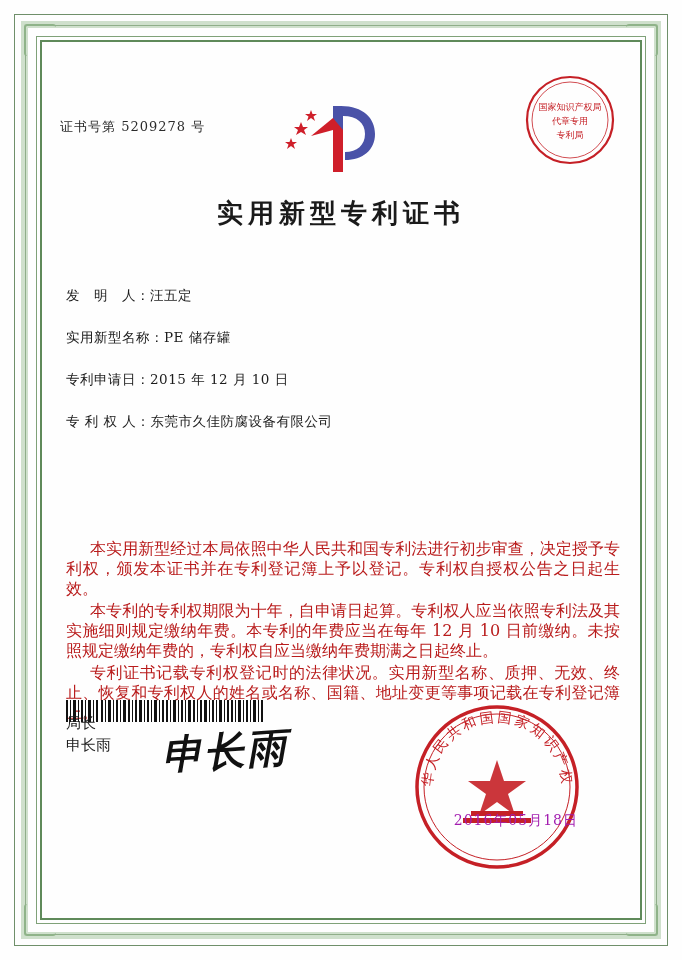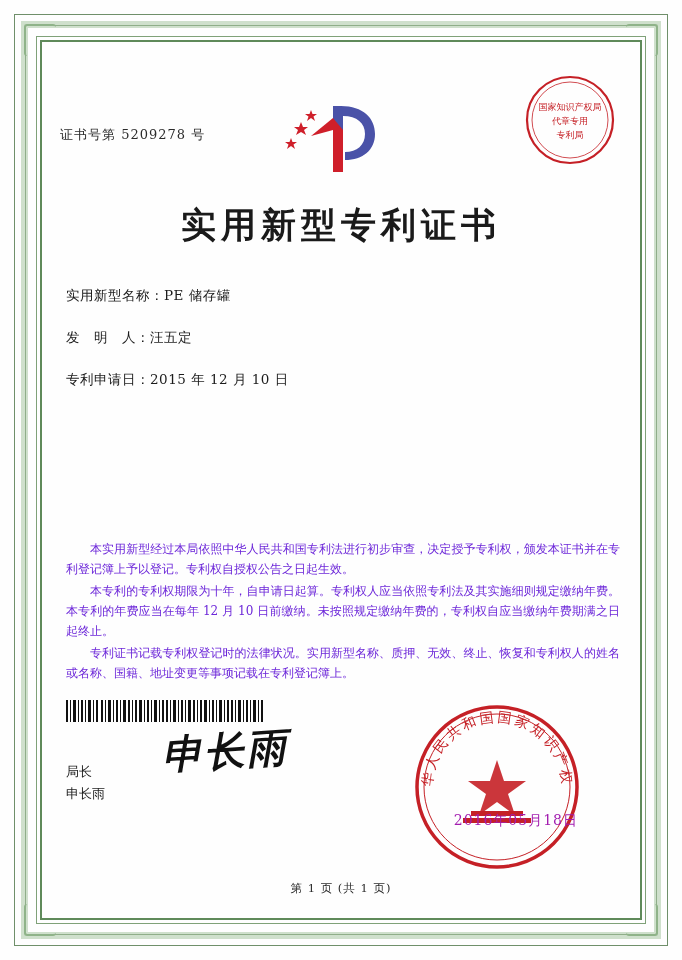--- a/index.html
+++ b/index.html
@@ -88,40 +88,39 @@
 
   .cert-no {
     position: absolute;
     left: 8px;
     top: 66px;
     font-family: "DejaVu Serif", serif;
     font-size: 13px;
     color: #2b2b2b;
     letter-spacing: 1px;
     white-space: nowrap;
-    margin-top: 8px;
   }
 
   .logo {
     position: absolute;
     left: 50%;
     transform: translateX(-50%);
     top: 40px;
     width: 140px;
     height: 90px;
   }
 
   .title {
     position: absolute;
     left: 0; right: 0;
-    top: 150px;
+    top: 144px;
     text-align: center;
     font-family: "DejaVu Serif", serif;
     font-weight: bold;
-    font-size: 35px;
+    font-size: 26px;
     letter-spacing: 5px;
     color: #1a1a1a;
   }
 
   .fields {
     position: absolute;
     left: 14px;
     right: 14px;
     top: 235px;
   }
@@ -135,44 +134,44 @@
   }
   .field .lbl { display: inline; }
   .field .val { display: inline; }
 
   .paragraphs {
     position: absolute;
     left: 14px;
     right: 10px;
     top: 487px;
     font-family: "DejaVu Serif", serif;
-    font-size: 12px;
+    font-size: 16px;
     line-height: 20px;
-    color: #6d28d9;
+    color: #b91c1c;
     text-align: justify;
   }
   .paragraphs p {
     margin: 0 0 2px 0;
     text-indent: 24px;
   }
 
   .barcode {
     position: absolute;
     left: 14px;
     top: 648px;
     width: 200px;
     height: 22px;
   }
 
   .signature-block {
     position: absolute;
     left: 14px;
-    top: 709px;
-    font-family: "DejaVu Serif", serif;
-    font-size: 13px;
+    top: 660px;
+    font-family: "DejaVu Serif", serif;
+    font-size: 15px;
     color: #1c1c1c;
     line-height: 22px;
   }
 
   .handwriting {
     position: absolute;
     left: 110px;
     top: 672px;
     font-family: "DejaVu Serif", serif;
     font-size: 40px;
@@ -257,27 +256,30 @@
         <text x="46" y="36" font-size="9" fill="#c52026" text-anchor="middle" font-family="DejaVu Serif, serif">国家知识产权局</text>
         <text x="46" y="50" font-size="9" fill="#c52026" text-anchor="middle" font-family="DejaVu Serif, serif">代章专用</text>
         <text x="46" y="64" font-size="9" fill="#c52026" text-anchor="middle" font-family="DejaVu Serif, serif">专利局</text>
       </svg>
     </div>
 
     <div class="title">实用新型专利证书</div>
 
     <div class="fields">
       <div class="field">
+        <span class="lbl">发　明　人：</span><span class="val">汪五定</span>
+      </div>
+      <div class="field">
         <span class="lbl">实用新型名称：</span><span class="val">PE 储存罐</span>
       </div>
       <div class="field">
-        <span class="lbl">发　明　人：</span><span class="val">汪五定</span>
+        <span class="lbl">专利申请日：</span><span class="val">2015 年 12 月 10 日</span>
       </div>
       <div class="field">
-        <span class="lbl">专利申请日：</span><span class="val">2015 年 12 月 10 日</span>
+        <span class="lbl">专 利 权 人：</span><span class="val">东莞市久佳防腐设备有限公司</span>
       </div>
     </div>
 
     <div class="paragraphs">
       <p>本实用新型经过本局依照中华人民共和国专利法进行初步审查，决定授予专利权，颁发本证书并在专利登记簿上予以登记。专利权自授权公告之日起生效。</p>
       <p>本专利的专利权期限为十年，自申请日起算。专利权人应当依照专利法及其实施细则规定缴纳年费。本专利的年费应当在每年 12 月 10 日前缴纳。未按照规定缴纳年费的，专利权自应当缴纳年费期满之日起终止。</p>
       <p>专利证书记载专利权登记时的法律状况。实用新型名称、质押、无效、终止、恢复和专利权人的姓名或名称、国籍、地址变更等事项记载在专利登记簿上。</p>
     </div>
 
     <div class="barcode">
@@ -357,16 +359,15 @@
         <g transform="translate(85,88)">
           <polygon points="0,-30 7,-9 29,-9 11,4 18,25 0,12 -18,25 -11,4 -29,-9 -7,-9" fill="#c52026" opacity="0.9"></polygon>
           <rect x="-34" y="28" width="68" height="5" fill="#c52026"></rect>
           <rect x="-26" y="21" width="52" height="5" fill="#c52026"></rect>
         </g>
       </svg>
     </div>
 
     <div class="seal-date">2016年05月18日</div>
 
-    <div class="footer">第 1 页 (共 1 页)</div>
 
   </div>
 </div>
 
 </body></html>

